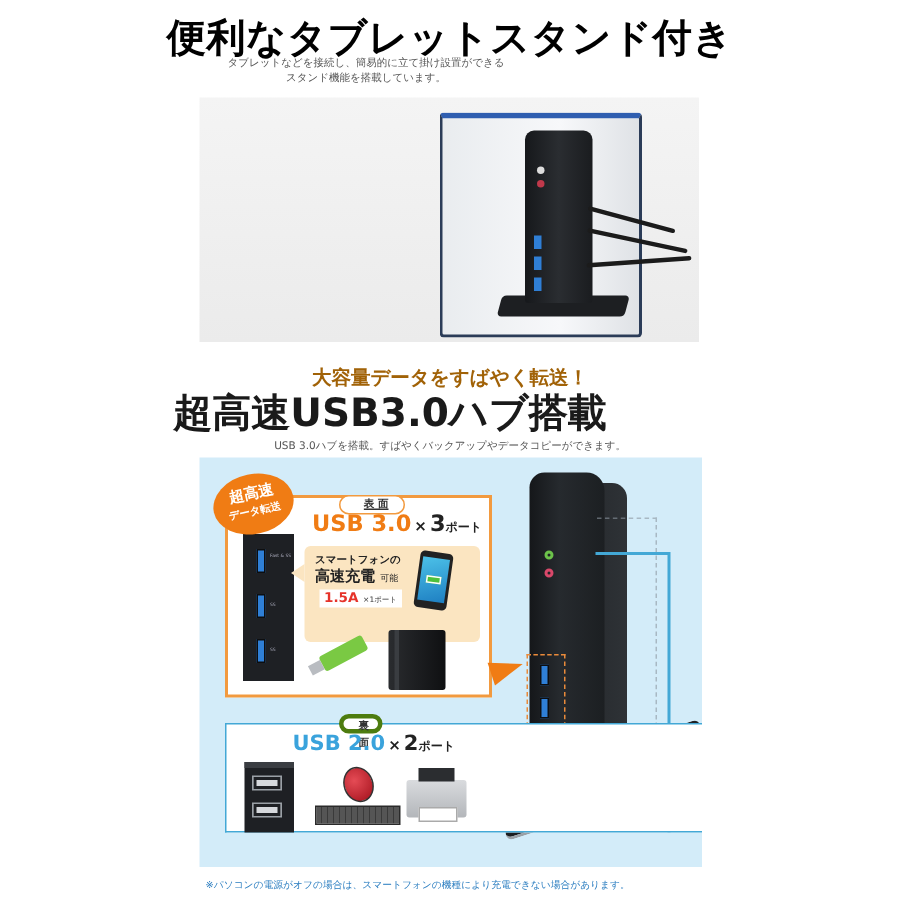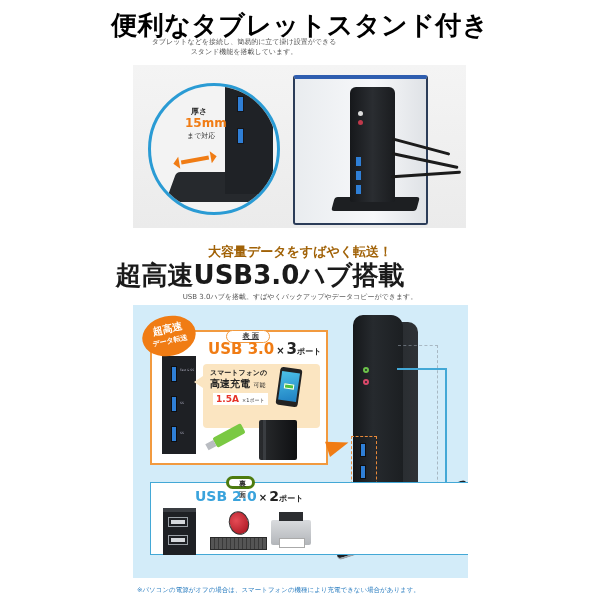--- a/index.html
+++ b/index.html
@@ -111,31 +111,20 @@
     <div class="hub-jack" style="left:8px;top:24px;background:#ddd;"></div>
     <div class="hub-jack" style="left:8px;top:33px;background:#c0394b;"></div>
     <div class="hub-port" style="left:6px;top:70px;"></div>
     <div class="hub-port" style="left:6px;top:84px;"></div>
     <div class="hub-port" style="left:6px;top:98px;"></div>
   </div>
   <div class="cable" style="left:258px;top:80px;width:60px;transform:rotate(15deg);"></div>
   <div class="cable" style="left:258px;top:94px;width:68px;transform:rotate(12deg);"></div>
   <div class="cable" style="left:258px;top:108px;width:70px;transform:rotate(-4deg);"></div>
 
-  <div class="zoom-circle">
-    <div class="zc-base"></div>
-    <div class="zc-tower">
-      <div class="zc-port" style="left:12px;top:14px;"></div>
-      <div class="zc-port" style="left:12px;top:46px;"></div>
-    </div>
-    <div class="zc-label1">厚さ</div>
-    <div class="zc-label2">15mm</div>
-    <div class="zc-label3">まで対応</div>
-    <div class="zc-arrow"></div>
-  </div>
 </div>
 
 <div class="title2a">大容量データをすばやく転送！</div>
 <div class="title2b">超高速USB3.0ハブ搭載</div>
 <div class="sub2">USB 3.0ハブを搭載。すばやくバックアップやデータコピーができます。</div>
 
 <div class="bluepanel"></div>
 
 <div class="tower-side"></div>
 <div class="tower-base"></div>

